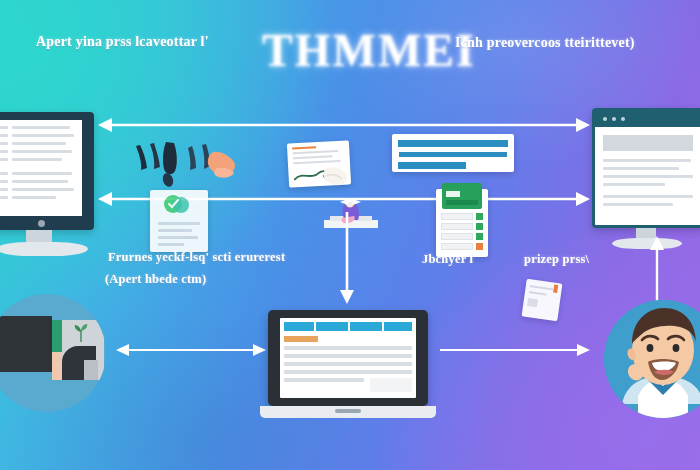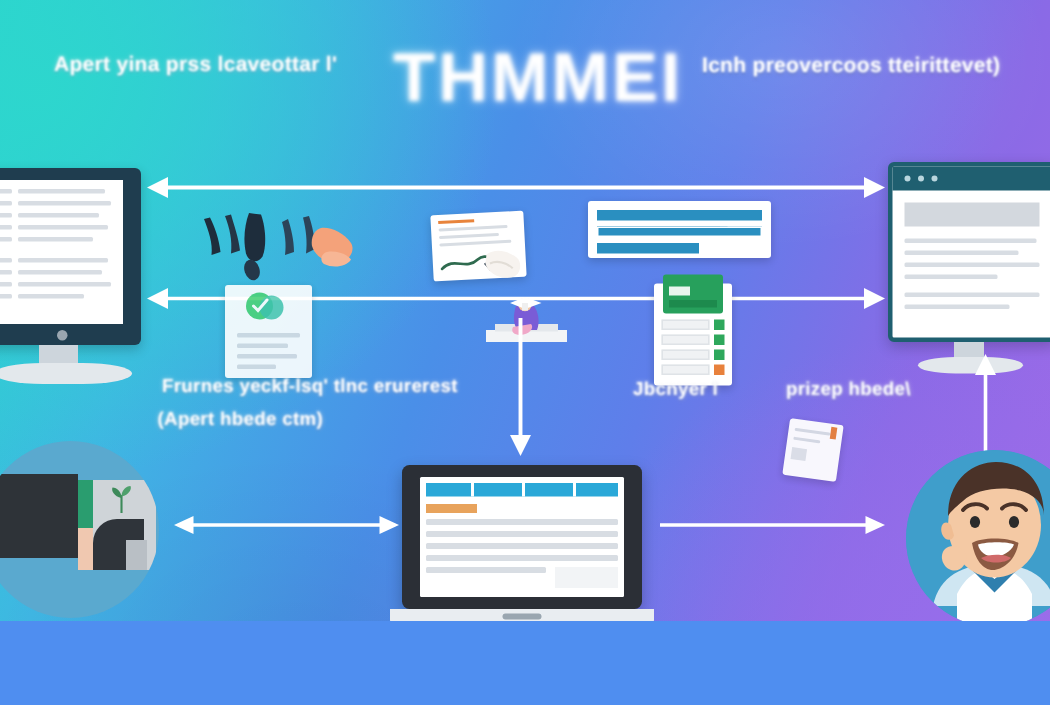--- a/index.html
+++ b/index.html
@@ -3,22 +3,23 @@
 <meta charset="utf-8">
 <style>
   * { margin:0; padding:0; box-sizing:border-box; }
   html,body { width:700px; height:470px; overflow:hidden; }
   body {
     font-family:"Liberation Sans", sans-serif;
     position:relative;
     background:#4f8ef0;
   }
   #stage {
-    position:absolute; left:0; top:0; width:700px; height:414px;
+    position:absolute; left:0; top:0; width:700px; height:470px;
     overflow:hidden;
+    font-family:Liberation Serif, serif;
   }
   
   .bg {
     position:absolute; inset:0;
     background:
       radial-gradient(ellipse 380px 300px at 640px 430px, rgba(150,110,235,.85) 0%, rgba(150,110,235,0) 70%),
       radial-gradient(ellipse 420px 360px at 30px 60px,  rgba(45,215,205,.95) 0%, rgba(45,215,205,0) 72%),
       linear-gradient(110deg,#2bd4cf 0%, #3fb6e3 20%, #4a8fe8 44%, #5f7eea 62%, #8a6ae6 82%, #a06ae8 100%);
   }
   .bg-soft {
@@ -120,21 +121,21 @@
 
 <div id="stage">
 
   <div class="bg"></div>
   <div class="bg-soft"></div>
 
   <div class="abs blurtext subhead" style="left:36px; top:34px;">Apert yina prss lcaveottar l'</div>
 
   <div class="abs blurtext headline-big" style="left:262px; top:24px;">THMMEI</div>
 
-  <div class="abs blurtext subhead" style="left:468px; top:35px;">Icnh preovercoos tteirittevet)</div>
+  <div class="abs blurtext subhead" style="left:455px; top:35px;">Icnh preovercoos tteirittevet)</div>
 
   <div class="abs" id="monitor-left" style="left:-14px; top:112px; width:120px; height:148px;">
     <div class="bezel"></div>
     <div class="screen">
       <div class="abs line" style="left:8px;  top:6px;  width:16px; height:3px;"></div>
       <div class="abs line" style="left:28px; top:6px;  width:58px; height:3px;"></div>
       <div class="abs line" style="left:8px;  top:14px; width:16px; height:3px;"></div>
       <div class="abs line" style="left:28px; top:14px; width:62px; height:3px;"></div>
       <div class="abs line" style="left:8px;  top:22px; width:16px; height:3px;"></div>
       <div class="abs line" style="left:28px; top:22px; width:54px; height:3px;"></div>
@@ -271,24 +272,24 @@
     </svg>
   </div>
 
   <div class="abs arrow" style="left:338px; top:212px;">
     <svg width="18" height="92" viewBox="0 0 18 92">
       <line x1="9" y1="0" x2="9" y2="80" stroke="#ffffff" stroke-width="2.6"></line>
       <polygon points="9,92 2,78 16,78" fill="#ffffff"></polygon>
     </svg>
   </div>
 
-  <div class="abs blurtext caption" style="left:108px; top:250px;">Frurnes yeckf-lsq' tlnc erurerest</div>
+  <div class="abs blurtext caption" style="left:108px; top:250px;">Frurnes yeckf-lsq' scti erurerest</div>
   <div class="abs blurtext caption" style="left:105px; top:272px;">(Apert hbede ctm)</div>
   <div class="abs blurtext caption" style="left:422px; top:252px;">Jbcnyer l</div>
-  <div class="abs blurtext caption" style="left:524px; top:252px;">prizep hbede\</div>
+  <div class="abs blurtext caption" style="left:524px; top:252px;">prizep prss\</div>
 
   <div class="abs card" style="left:524px; top:281px; width:36px; height:38px; transform:rotate(8deg); opacity:.95;">
     <div class="abs line" style="left:4px; top:6px;  width:24px; height:2px;"></div>
     <div class="abs line" style="left:4px; top:12px; width:18px; height:2px;"></div>
     <div class="abs" style="left:4px; top:19px; width:10px; height:8px; background:#dfe3e7;"></div>
     <div class="abs" style="left:28px; top:2px; width:4px; height:8px; background:#e8813c;"></div>
   </div>
 
   <div class="circle-photo" style="left:-12px; top:294px; width:118px; height:118px; background:#5aa9cf;">
     <div class="abs" style="left:-14px; top:22px; width:78px; height:56px; background:#2e3338;"></div>

